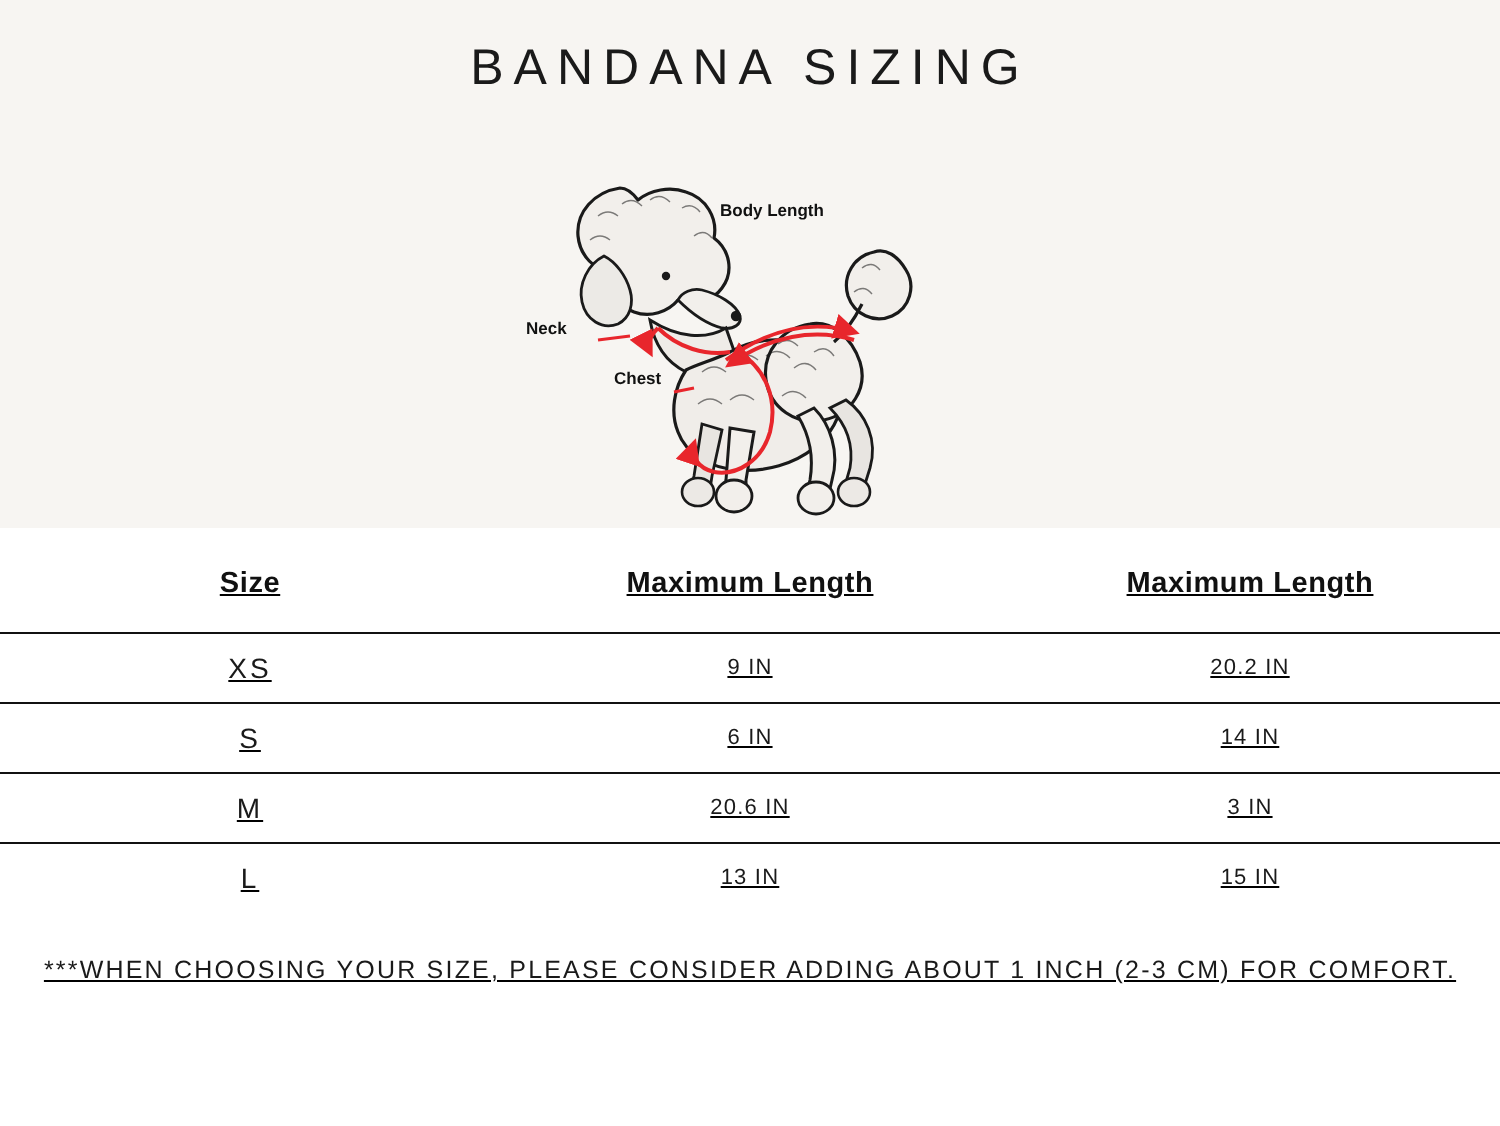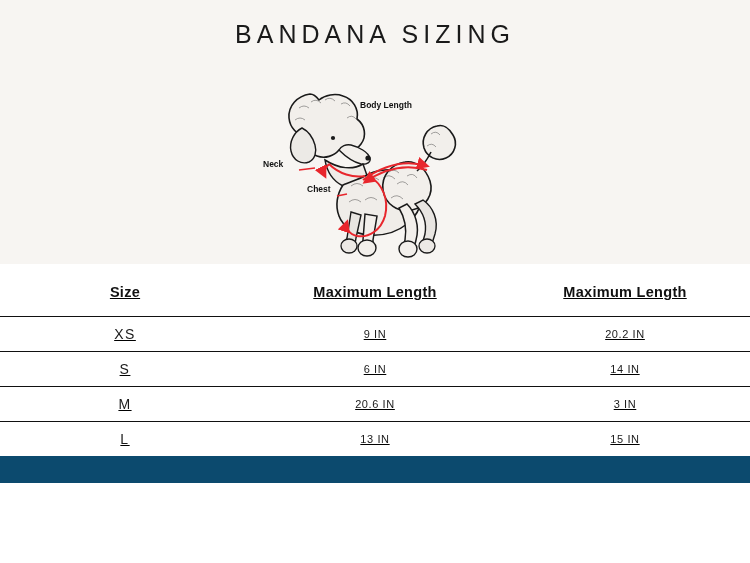--- a/index.html
+++ b/index.html
@@ -244,15 +244,16 @@
           <td class="val-cell">3 IN</td>
         </tr>
         <tr>
           <td class="size-cell">L</td>
           <td class="val-cell">13 IN</td>
           <td class="val-cell">15 IN</td>
         </tr>
       </tbody>
     </table>
 
+    <div class="footnote">***WHEN CHOOSING YOUR SIZE, PLEASE CONSIDER ADDING ABOUT 1 INCH (2-3 CM) FOR COMFORT.</div>
   </div>
 
 </div>
 
 </body></html>

